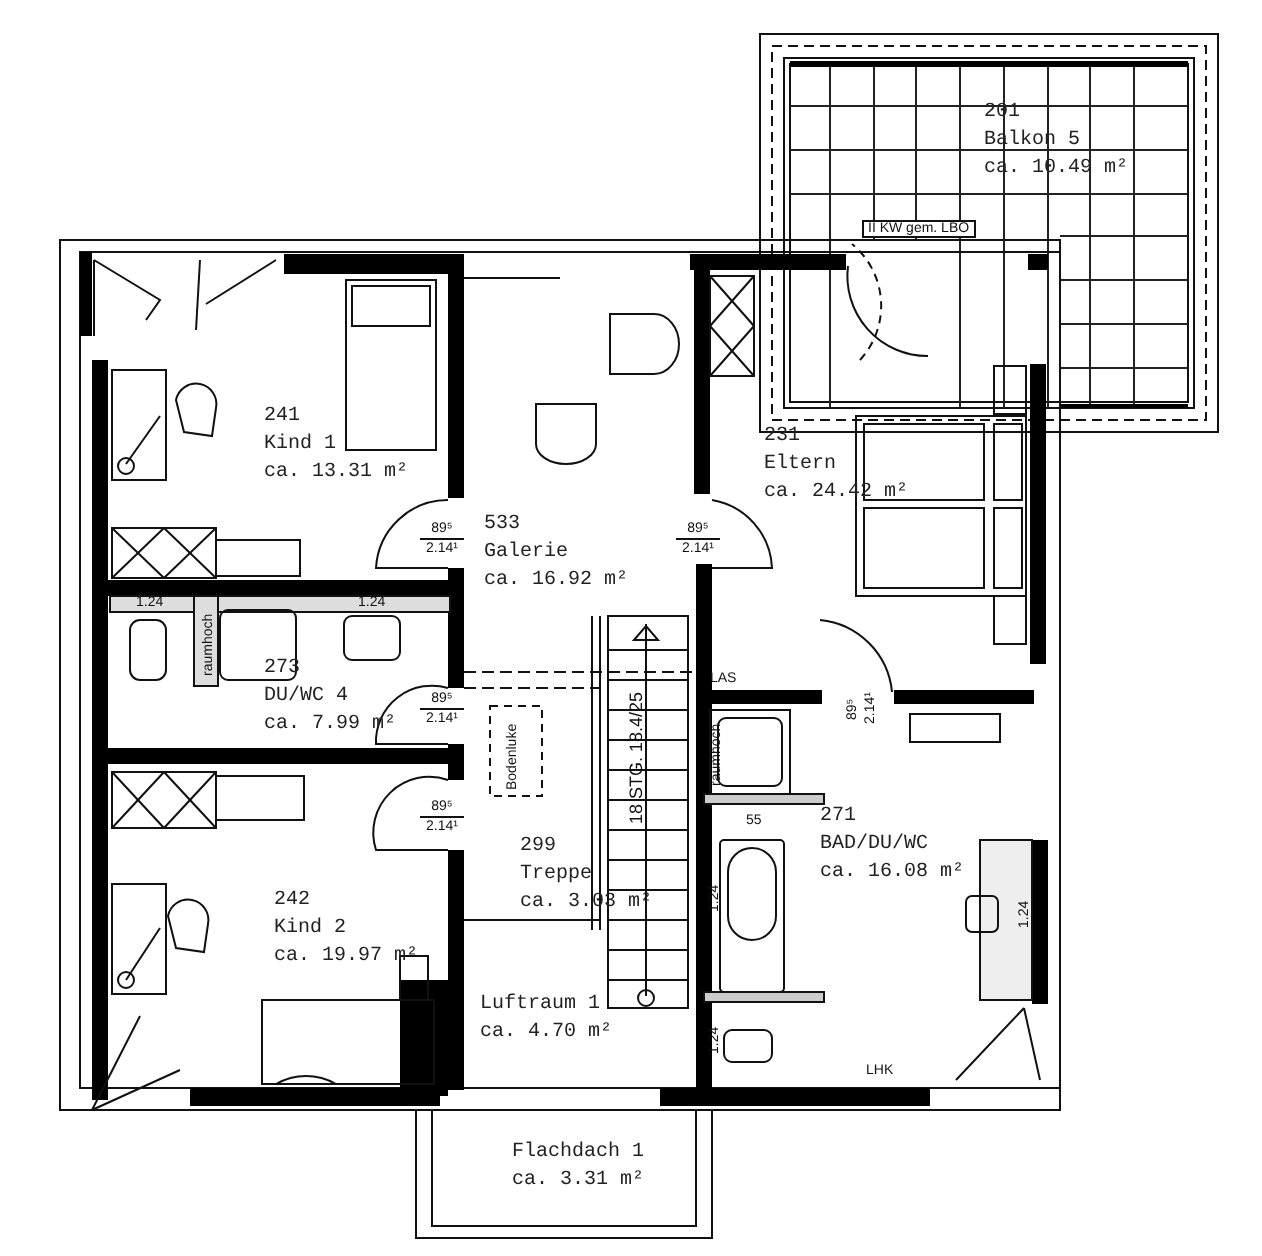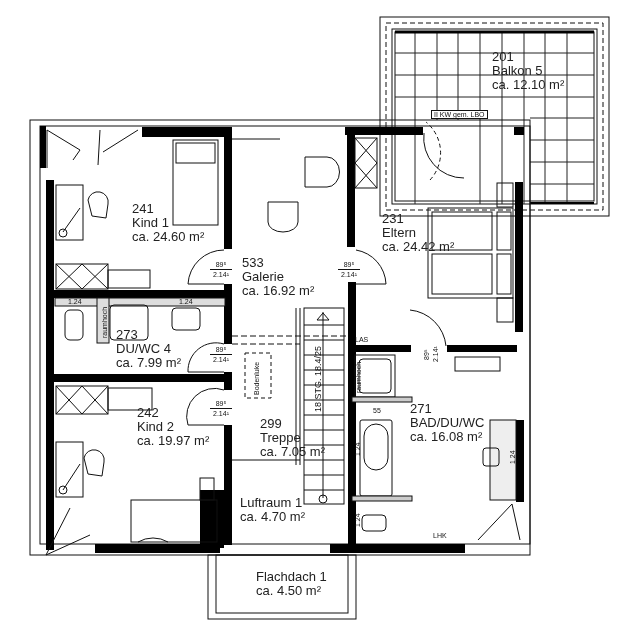--- a/index.html
+++ b/index.html
@@ -1,18 +1,18 @@
 <!DOCTYPE html>
 <html><head>
 <meta charset="utf-8">
 <style>
   html, body { margin:0; padding:0; background:#ffffff; }
   body { width:631px; height:628px; position:relative; overflow:hidden; font-family:"Liberation Sans", sans-serif; }
   #plan { position:absolute; left:0; top:0; width:631px; height:628px; }
-  .lbl { position:absolute; font-size:13px; color:#222; line-height:14px; white-space:nowrap; }
+  .lbl { position:absolute; font-size:10px; color:#222; line-height:14px; white-space:nowrap;font-family:Liberation Mono, monospace; }
   .lbl span { display:block; }
   .tiny { position:absolute; font-size:7px; color:#111; white-space:nowrap; }
   .dim { position:absolute; font-size:7px; color:#111; text-align:center; width:22px; line-height:9px; }
   .dim .t { border-bottom:1px solid #111; display:block; }
   .vt { position:absolute; font-size:9px; color:#111; transform:rotate(-90deg); transform-origin:left top; white-space:nowrap; }
   .vt7 { position:absolute; font-size:7px; color:#111; transform:rotate(-90deg); transform-origin:left top; white-space:nowrap; }
 </style>
 </head>
 <body>
 
@@ -180,64 +180,64 @@
     <path d="M224 344 a28 28 0 0 0 -36 28 h36"></path>
     <path d="M224 390 a28 28 0 0 0 -36 35 h36"></path>
     <path d="M410 310 a40 40 0 0 1 36 36"></path>
     <path d="M168 542 a30 30 0 0 0 -30 0"></path>
   </g>
 </svg>
 
 <div class="lbl" style="left:492px;top:50px">
   <span>201</span>
   <span>Balkon 5</span>
-  <span>ca. 12.10 m²</span>
+  <span>ca. 10.49 m²</span>
 </div>
 <div class="lbl" style="left:132px;top:202px">
   <span>241</span>
   <span>Kind 1</span>
-  <span>ca. 24.60 m²</span>
+  <span>ca. 13.31 m²</span>
 </div>
 <div class="lbl" style="left:242px;top:256px">
   <span>533</span>
   <span>Galerie</span>
   <span>ca. 16.92 m²</span>
 </div>
 <div class="lbl" style="left:382px;top:212px">
   <span>231</span>
   <span>Eltern</span>
   <span>ca. 24.42 m²</span>
 </div>
-<div class="lbl" style="left:116px;top:328px">
+<div class="lbl" style="left:132px;top:328px">
   <span>273</span>
   <span>DU/WC 4</span>
   <span>ca. 7.99 m²</span>
 </div>
 <div class="lbl" style="left:260px;top:417px">
   <span>299</span>
   <span>Treppe</span>
-  <span>ca. 7.05 m²</span>
+  <span>ca. 3.03 m²</span>
 </div>
 <div class="lbl" style="left:410px;top:402px">
   <span>271</span>
   <span>BAD/DU/WC</span>
   <span>ca. 16.08 m²</span>
 </div>
-<div class="lbl" style="left:137px;top:406px">
+<div class="lbl" style="left:137px;top:444px">
   <span>242</span>
   <span>Kind 2</span>
   <span>ca. 19.97 m²</span>
 </div>
 <div class="lbl" style="left:240px;top:496px">
   <span>Luftraum 1</span>
   <span>ca. 4.70 m²</span>
 </div>
 <div class="lbl" style="left:256px;top:570px">
   <span>Flachdach 1</span>
-  <span>ca. 4.50 m²</span>
+  <span>ca. 3.31 m²</span>
 </div>
 
 <div class="tiny" style="left:431px;top:110px;border:1px solid #111;padding:0 2px;background:#fff">II KW gem. LBO</div>
 <div class="vt" style="left:313px;top:412px">18 STG. 18.4/25</div>
 <div class="vt7" style="left:253px;top:395px">Bodenluke</div>
 <div class="vt7" style="left:101px;top:338px">raumhoch</div>
 <div class="vt7" style="left:355px;top:393px">raumhoch</div>
 <div class="tiny" style="left:355px;top:336px">LAS</div>
 <div class="tiny" style="left:433px;top:532px">LHK</div>
 <div class="tiny" style="left:68px;top:298px">1.24</div>

